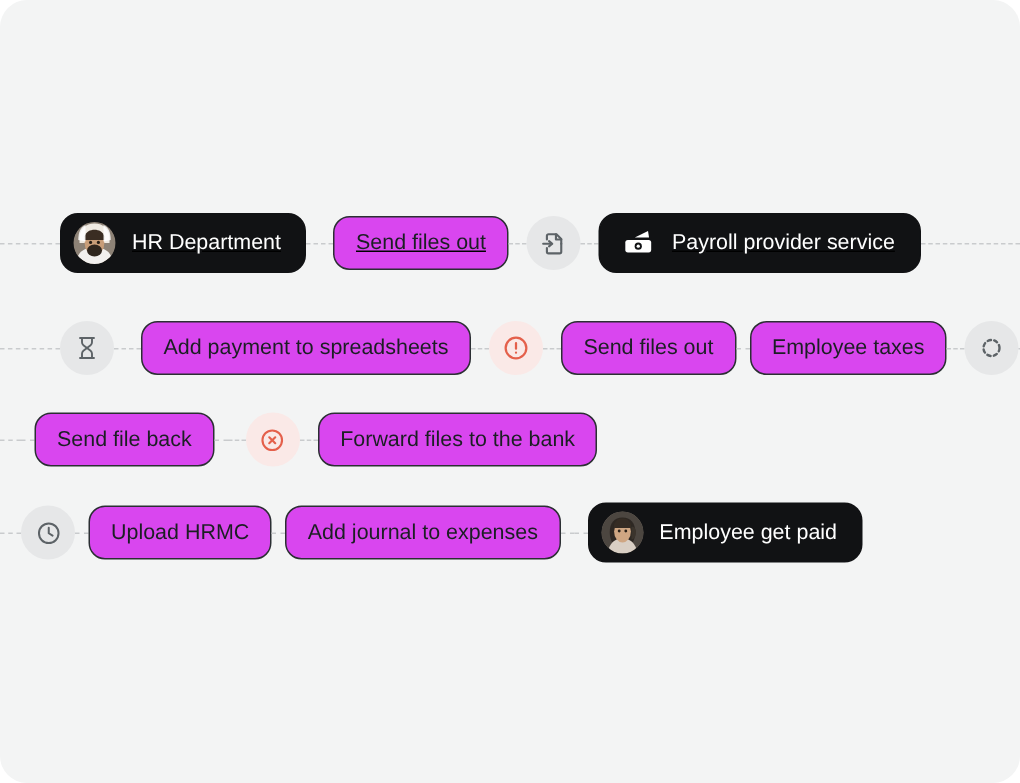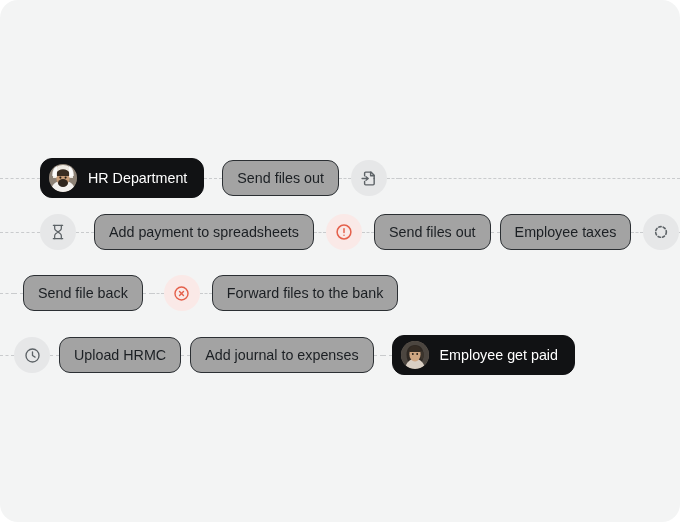--- a/index.html
+++ b/index.html
@@ -27,21 +27,21 @@
   
   .flow-row {
     position: absolute;
     left: 0;
     width: 680px;
     height: 44px;
     display: flex;
     align-items: center;
   }
 
-  .flow-row.r1 { top: 156px; }
+  .flow-row.r1 { top: 140px; text-decoration: underline; }
   .flow-row.r2 { top: 210px; }
   .flow-row.r3 { top: 271px; }
   .flow-row.r4 { top: 333px; }
 
   
   .dash {
     flex: 0 0 auto;
     height: 0;
     border-top: 1.3px dashed #c9cbcd;
     align-self: center;
@@ -61,21 +61,21 @@
     align-items: center;
     gap: 9px;
     padding: 0 14px;
     border-radius: 11px;
     font-size: 14.3px;
     line-height: 1;
     white-space: nowrap;
   }
 
   .pill.light {
-    background: #a3a3a3;
+    background: #d946ef;
     border: 1.2px solid #2b2f33;
     color: #1b1f23;
   }
 
   .pill.dark {
     background: #111214;
     border: 1.2px solid #111214;
     color: #ffffff;
     padding: 0 16px 0 8px;
     height: 40px;
@@ -158,20 +158,31 @@
           <path d="M15 3v5h5"></path>
           <path d="M20 12v7.5A1.5 1.5 0 0 1 18.5 21H8a1.5 1.5 0 0 1-1.5-1.5V16"></path>
           <path d="M3 12h8"></path>
           <path d="M8.5 9.5 11.5 12l-3 2.5"></path>
         </svg>
       </span>
     </div>
 
     <div class="dash gap-sm"></div>
 
+    <div class="pill dark">
+      <span style="display:flex;align-items:center;margin-left:6px;">
+        <svg width="23" height="23" viewBox="0 0 24 24" fill="currentColor" xmlns="http://www.w3.org/2000/svg">
+          <path d="M18.8 3.2 9.6 7.6l9.9 0.0 z"></path>
+          <rect x="3" y="9.4" width="18" height="8.6" rx="1.8"></rect>
+          <circle cx="12" cy="13.7" r="2.5" fill="#111214"></circle>
+          <circle cx="12" cy="13.7" r="1.15" fill="#ffffff"></circle>
+        </svg>
+      </span>
+      <span class="pill-label">Payroll provider service</span>
+    </div>
 
     <div class="dash tail"></div>
   </div>
 
   <div class="flow-row r2">
     <div class="dash lead"></div>
 
     <div class="node neutral">
       <span>
         <svg width="16" height="16" viewBox="0 0 24 24" fill="none" stroke="currentColor" stroke-width="1.9" stroke-linecap="round" stroke-linejoin="round">

